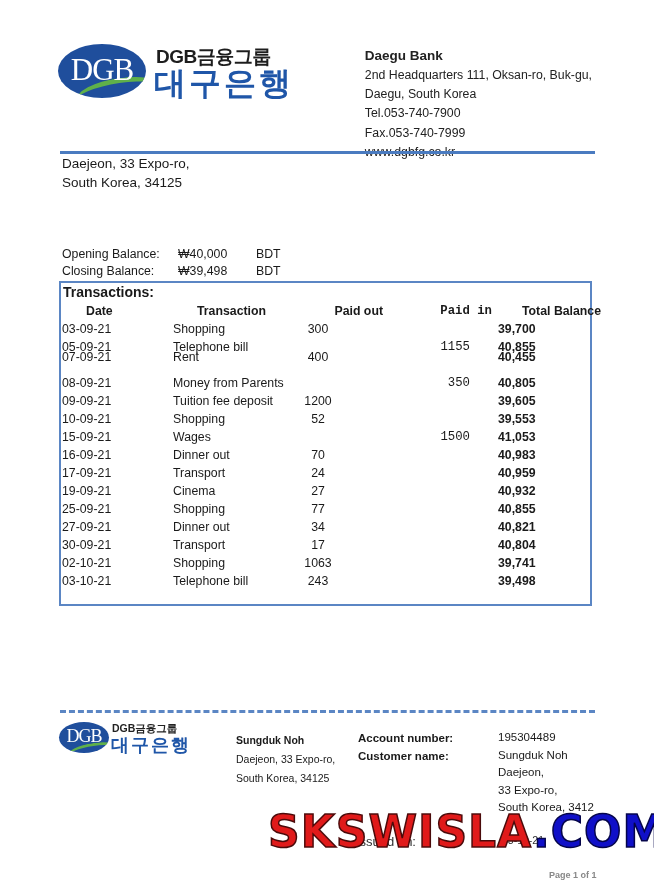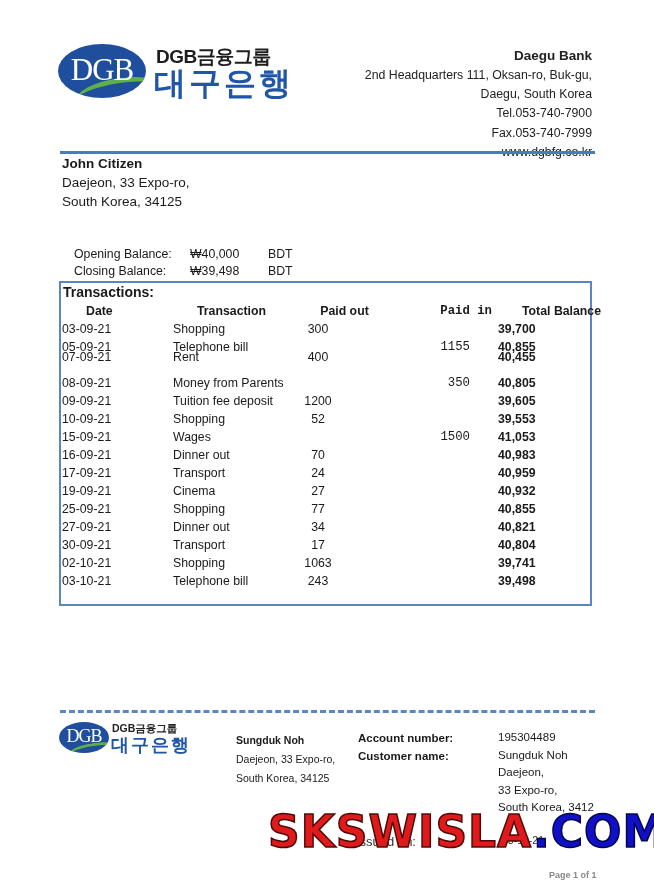--- a/index.html
+++ b/index.html
@@ -10,43 +10,43 @@
   
   .logo-oval { left:58px; top:44px; width:88px; height:54px; border-radius:50%;
     background:#1f4e9c; overflow:hidden; }
   .logo-oval .swoosh { position:absolute; left:18px; top:34px; width:90px; height:28px;
     border-top:5px solid #5fb04a; border-radius:50%; transform:rotate(-8deg); }
   .logo-text { position:absolute; left:0; top:8px; width:88px; text-align:center;
     font-family:"Liberation Serif", serif; font-size:31px; color:#ffffff; letter-spacing:-1px; }
   .logo-sub { left:156px; top:44px; font-size:19px; font-weight:bold; color:#1d1d1d; letter-spacing:-0.5px; }
   .logo-main { left:154px; top:62px; font-size:32px; font-weight:bold; color:#1f56a8; letter-spacing:3px; }
 
-  .bank-info { right:62px; top:46px; text-align:right; font-size:12.3px; line-height:19.2px; color:#222; }
+  .bank-info { right:62px; top:46px; text-align:left; font-size:12.3px; line-height:19.2px; color:#222; }
   .bank-info .bank-name { font-weight:bold; font-size:13.5px; line-height:20px; }
 
   .hdr-line { left:60px; top:151px; width:535px; height:3px; background:#4a7bc0; }
 
   .customer { left:62px; top:154px; font-size:13.5px; line-height:19px; }
   .customer .name { font-weight:bold; }
 
   .balances { left:62px; top:246px; font-size:12.3px; line-height:17px; }
-  .balances .row { display:flex;margin-left:12px; }
+  .balances .row { display:flex; }
   .balances .lbl { width:116px; }
   .balances .val { width:78px; }
 
   .tx-box { left:59px; top:281px; width:533px; height:325px; border:2px solid #5b86c4; box-sizing:border-box; }
   .tx-title { left:63px; top:284px; font-size:14px; font-weight:bold; }
   .tx-head, .tx-row { position:absolute; left:62px; width:530px; height:18px; font-size:12.3px; }
   .tx-head { top:304px; font-weight:bold;margin-left:24px; }
   .c-date { position:absolute; left:0; }
   .c-tx { position:absolute; left:111px; }
   .c-out { position:absolute; left:220px; width:72px; text-align:center; }
   .c-in  { position:absolute; left:340px; width:68px; text-align:right;font-family:Liberation Mono, monospace; }
   .c-bal { position:absolute; left:436px; font-weight:bold; }
-  .tx-head .c-out { left:220px; width:77px; }
+  .tx-head .c-out { left:220px; width:77px; text-align:right; }
   .tx-head .c-in { left:340px; width:66px; }
 
   .dash-line { left:60px; top:710px; width:535px; height:0; border-top:3px dashed #5b86c4; }
 
   .flogo-oval { left:59px; top:722px; width:50px; height:31px; border-radius:50%; background:#1f4e9c; overflow:hidden; }
   .flogo-oval .t { position:absolute; left:0; top:4px; width:50px; text-align:center;
     font-family:"Liberation Serif", serif; font-size:18px; color:#fff; letter-spacing:-1px; }
   .flogo-oval .sw { position:absolute; left:8px; top:21px; width:55px; height:16px;
     border-top:3px solid #5fb04a; border-radius:50%; transform:rotate(-8deg); }
   .flogo-sub { left:112px; top:722px; font-size:10.5px; font-weight:bold; color:#222; }
@@ -83,21 +83,20 @@
   <div>2nd Headquarters 111, Oksan-ro, Buk-gu,</div>
   <div>Daegu, South Korea</div>
   <div>Tel.053-740-7900</div>
   <div>Fax.053-740-7999</div>
   <div>www.dgbfg.co.kr</div>
 </div>
 
 <div class="abs hdr-line"></div>
 
 <div class="abs customer">
-  <div class="name">John Citizen</div>
   <div>Daejeon, 33 Expo-ro,</div>
   <div>South Korea, 34125</div>
 </div>
 
 <div class="abs balances">
   <div class="row">
     <span class="lbl">Opening Balance:</span>
     <span class="val">₩40,000</span>
     <span>BDT</span>
   </div>

